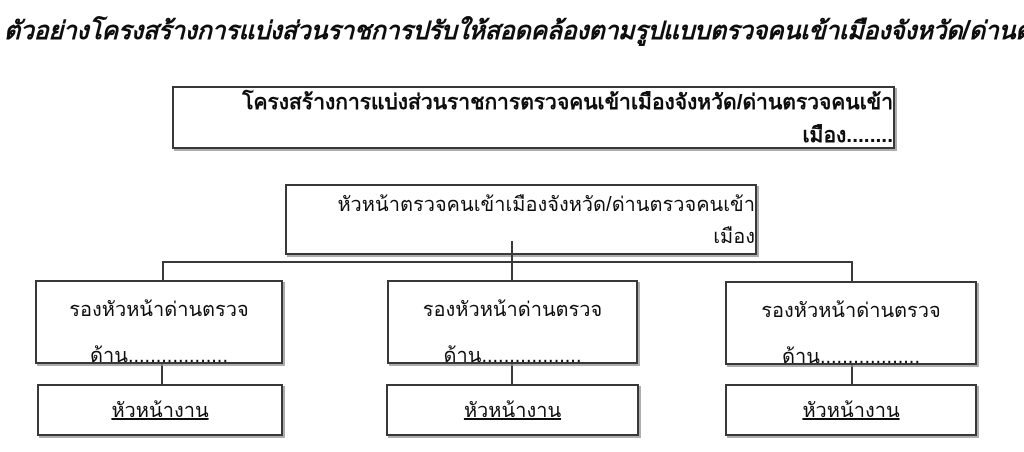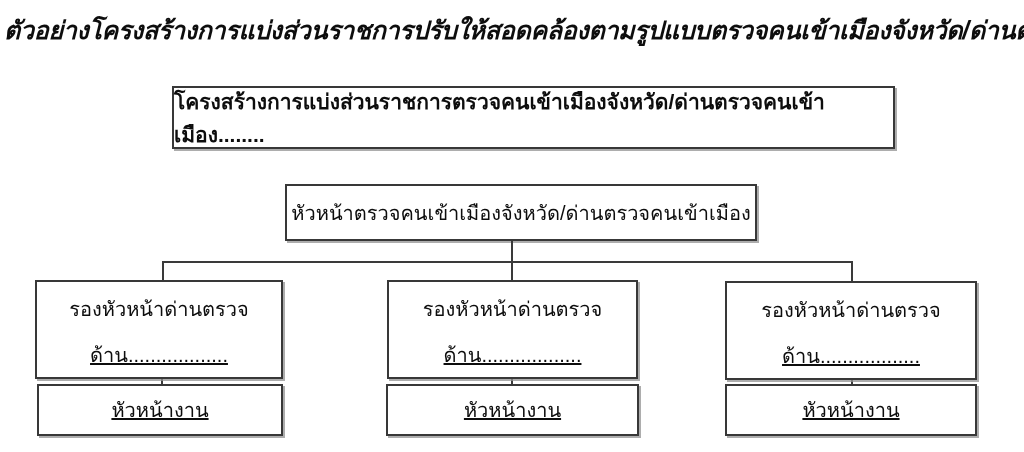--- a/index.html
+++ b/index.html
@@ -30,40 +30,40 @@
   }
   .box {
     position: absolute;
     background: #ffffff;
     border: 2px solid #383838;
     box-shadow: 2px 2px 0 rgba(145,145,145,0.75);
     box-sizing: border-box;
     display: flex;
     align-items: center;
     justify-content: center;
-    text-align: left;
+    text-align: right;
     font-size: 20px;
     color: #0d0d0d;
   }
   .box-header {
     left: 172px; top: 86px; width: 723px; height: 63px;
     font-weight: 700;
     font-size: 21px;
   }
   .box-root {
-    left: 285px; top: 184px; width: 472px; height: 57px;
+    left: 285px; top: 184px; width: 472px; height: 71px; padding-left: 16px;
   }
   .box-deputy {
     flex-direction: column;
     justify-content: flex-start;
-    height: 99px;
+    height: 84px;
     top: 280px;
   }
   .box-deputy .line1 { margin-top: 11px; }
-  .box-deputy .line2 { margin-top: 14px; text-decoration: underline; }
+  .box-deputy .line2 { margin-top: 14px; }
   .box-unit {
     height: 52px;
     top: 384px;
     text-decoration: underline;
   }
   .deputy-l { left: 35px;  width: 248px; }
   .deputy-m { left: 387px; width: 251px; }
   .deputy-r { left: 725px; width: 252px; top: 281px; }
   .unit-l { left: 37px;  width: 246px; }
   .unit-m { left: 386px; width: 253px; }

